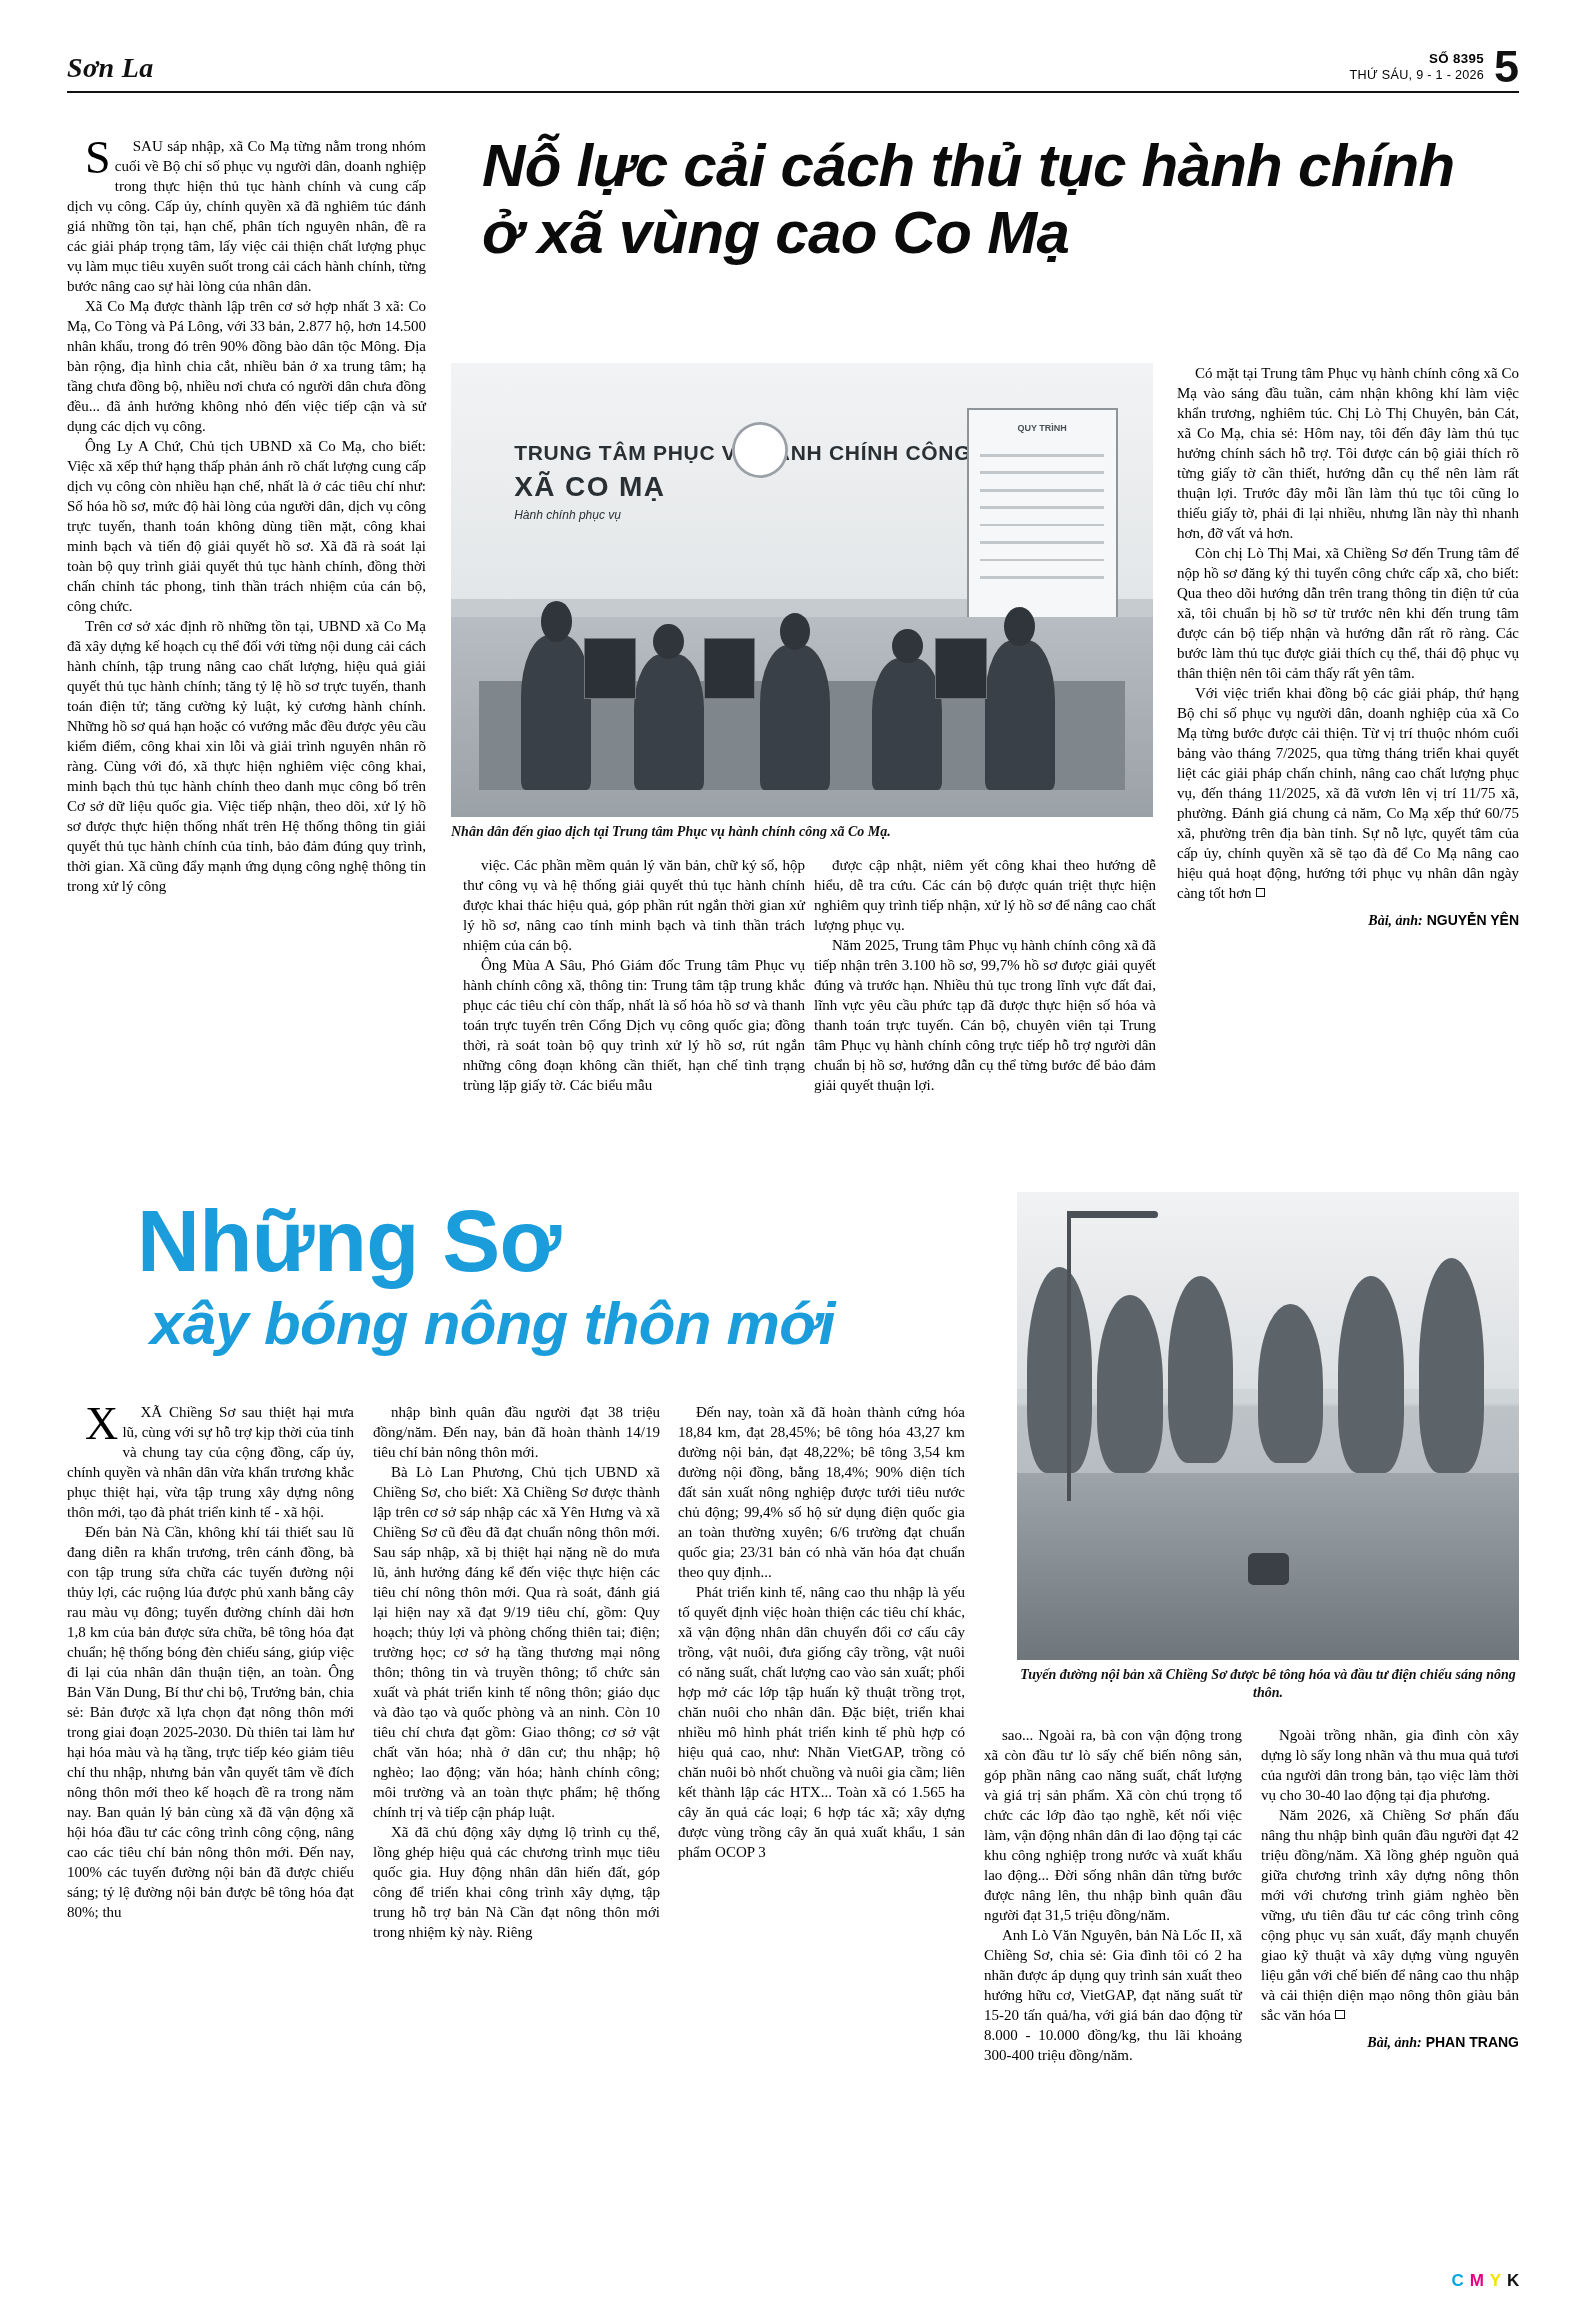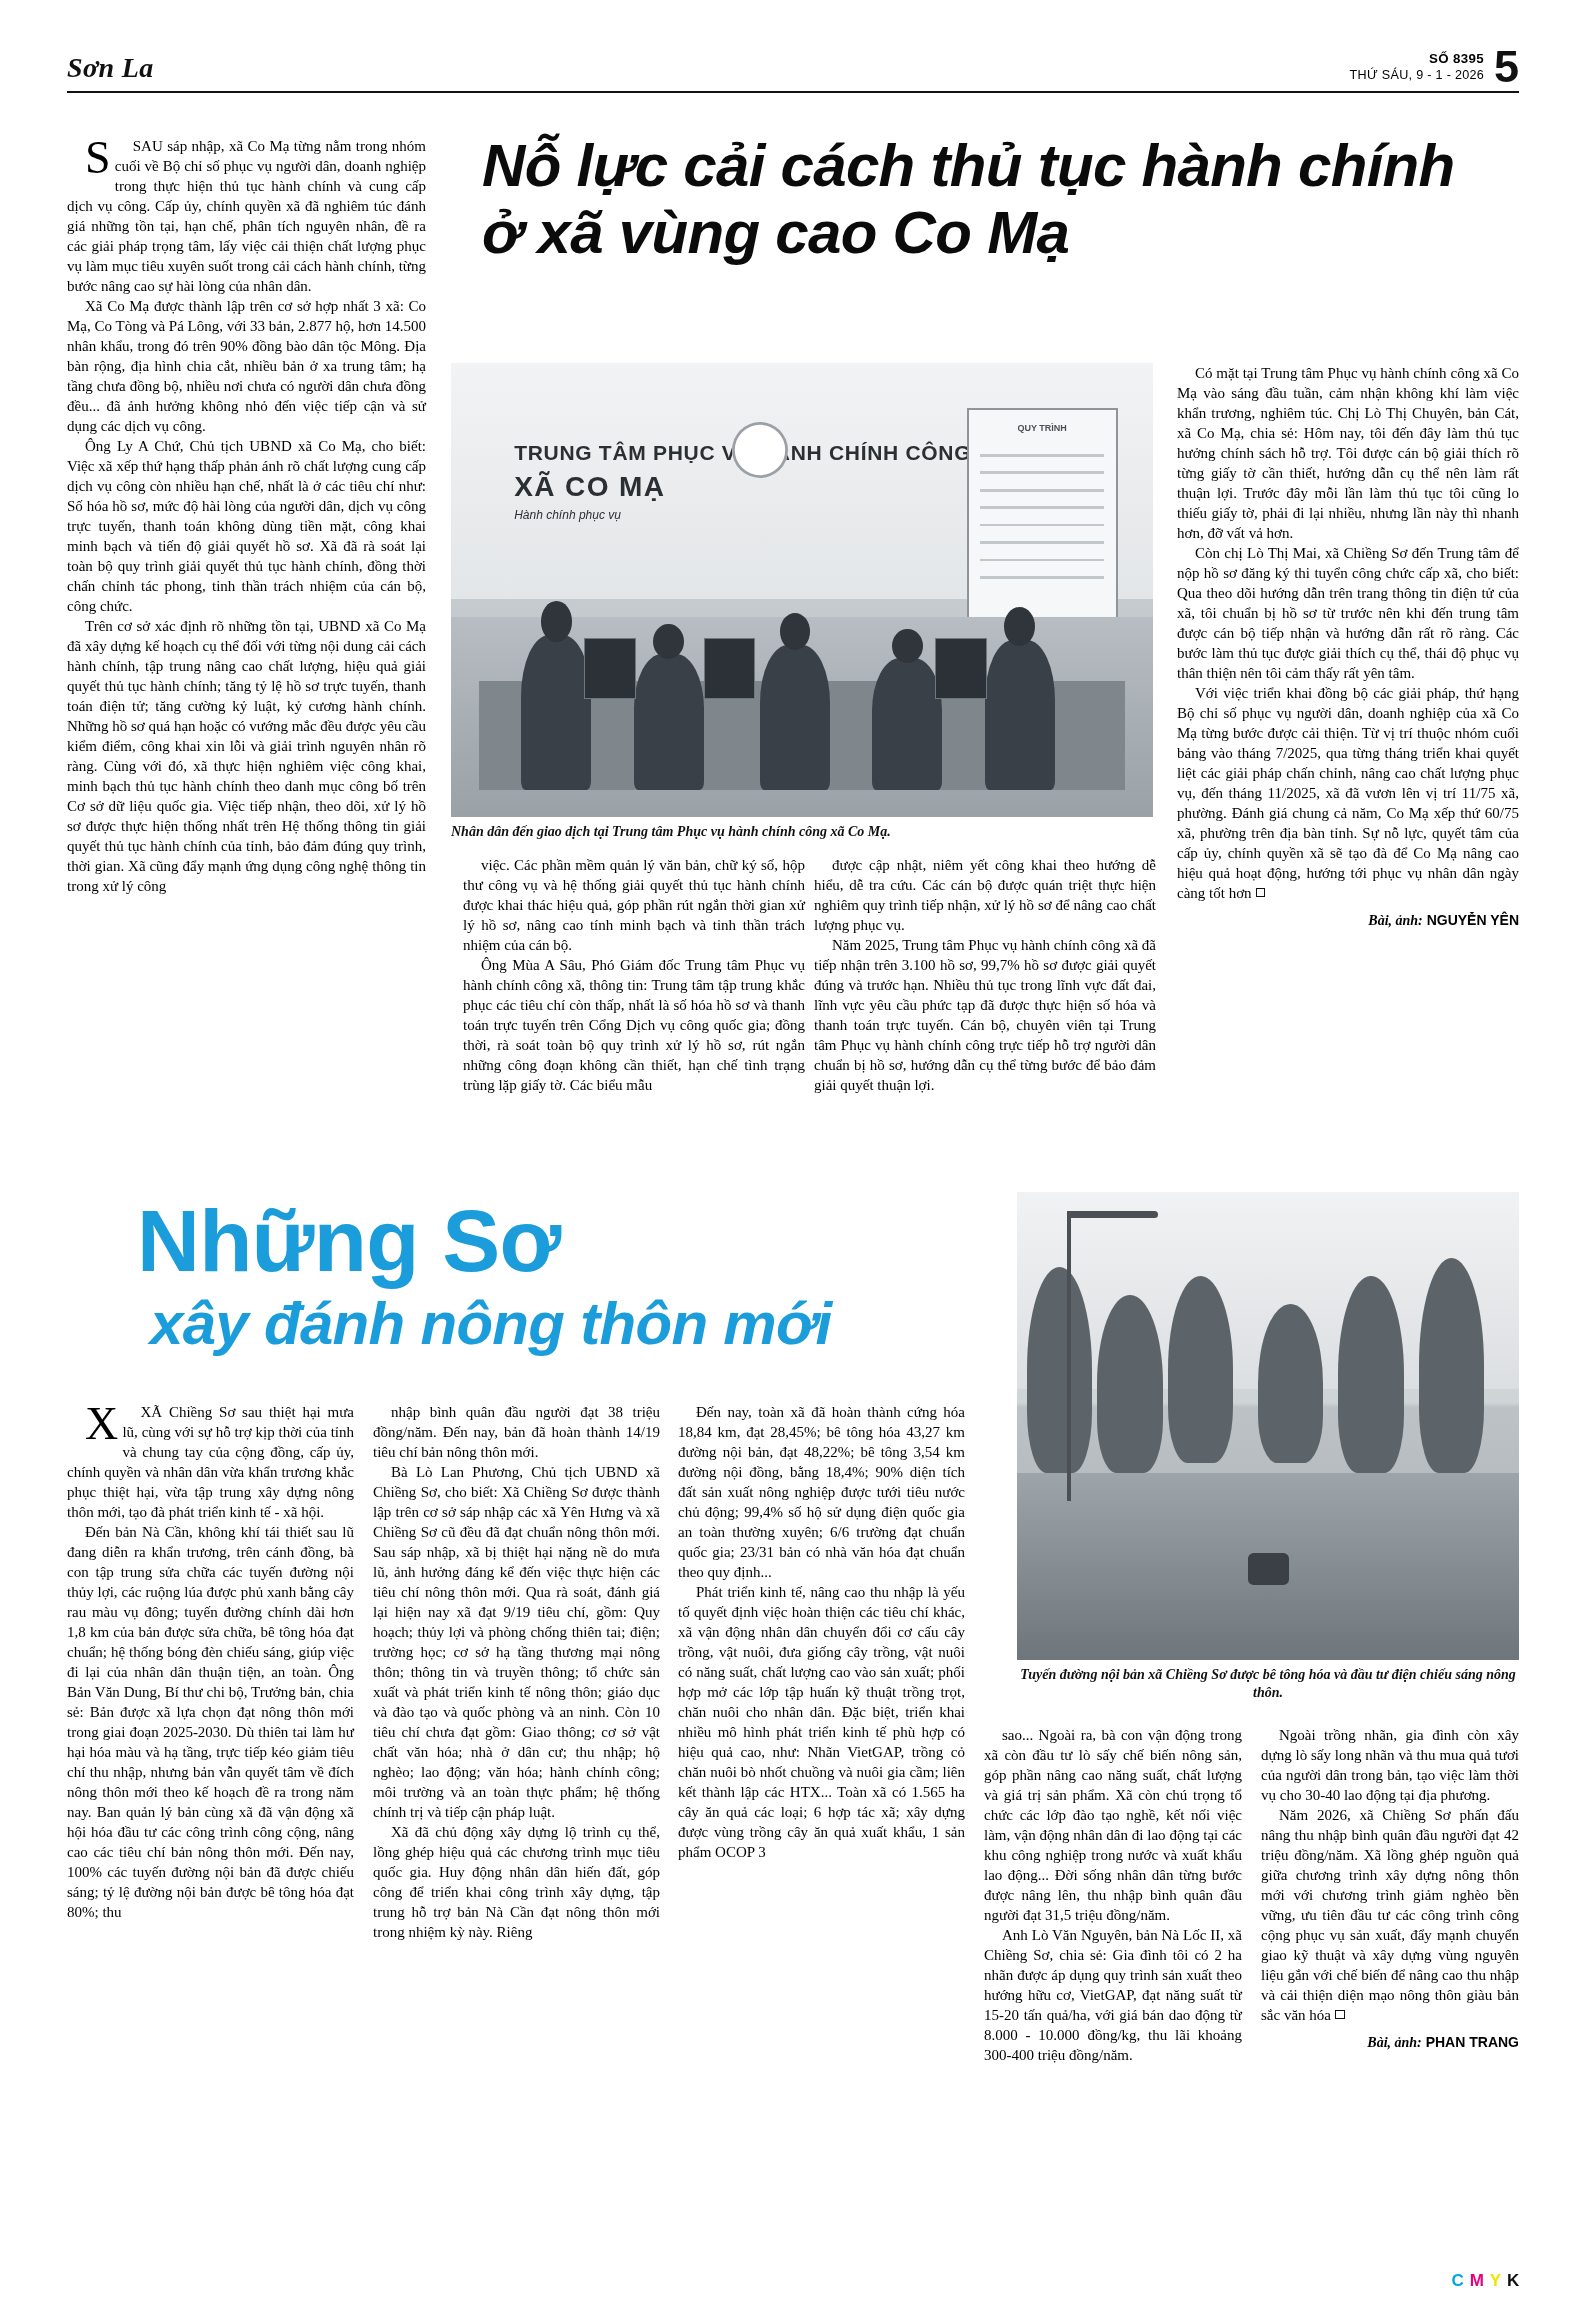--- a/index.html
+++ b/index.html
@@ -478,21 +478,21 @@
 
     <div class="col a1-c3b">
       <p>được cập nhật, niêm yết công khai theo hướng dễ hiểu, dễ tra cứu. Các cán bộ được quán triệt thực hiện nghiêm quy trình tiếp nhận, xử lý hồ sơ để nâng cao chất lượng phục vụ.</p>
       <p>Năm 2025, Trung tâm Phục vụ hành chính công xã đã tiếp nhận trên 3.100 hồ sơ, 99,7% hồ sơ được giải quyết đúng và trước hạn. Nhiều thủ tục trong lĩnh vực đất đai, lĩnh vực yêu cầu phức tạp đã được thực hiện số hóa và thanh toán trực tuyến. Cán bộ, chuyên viên tại Trung tâm Phục vụ hành chính công trực tiếp hỗ trợ người dân chuẩn bị hồ sơ, hướng dẫn cụ thể từng bước để bảo đảm giải quyết thuận lợi.</p>
     </div>
   </div>
 
   <div class="art2">
 
     <div class="headline2a">Những Sơ</div>
-    <div class="headline2b">xây đánh nông thôn mới</div>
+    <div class="headline2b">xây bóng nông thôn mới</div>
 
     <div class="photo a2-photo">
       <div class="ph-road"></div>
       <div class="ph-sky2"></div>
       <div class="tree" style="left:2%;bottom:40%;height:44%"></div>
       <div class="tree" style="left:16%;bottom:40%;height:38%"></div>
       <div class="tree" style="left:30%;bottom:42%;height:40%"></div>
       <div class="tree" style="left:48%;bottom:42%;height:34%"></div>
       <div class="tree" style="left:64%;bottom:40%;height:42%"></div>
       <div class="tree" style="left:80%;bottom:40%;height:46%"></div>

